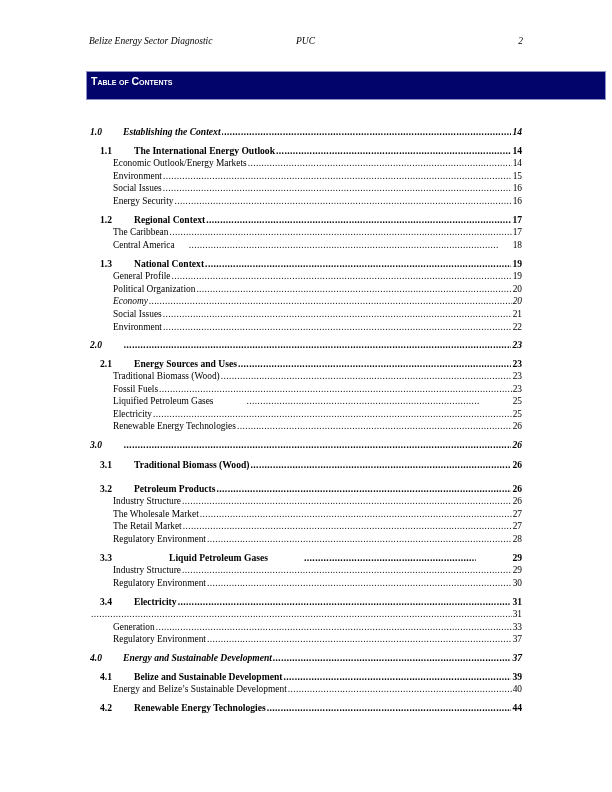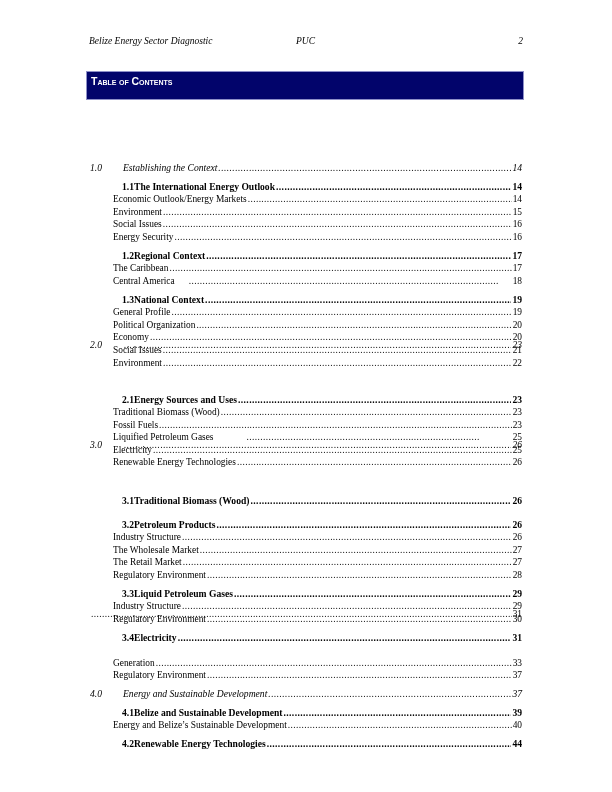--- a/index.html
+++ b/index.html
@@ -8,48 +8,48 @@
     font-family: "Liberation Serif", serif; color: #000; overflow: hidden;
   }
   .running-header {
     position: absolute; top: 36px; left: 89px; width: 434px; height: 14px;
     font-style: italic; font-size: 9.5px;
   }
   .running-header .left { position: absolute; left: 0; top: 0; }
   .running-header .center { position: absolute; left: 207px; top: 0; }
   .running-header .right { position: absolute; right: 0; top: 0; }
   .toc-banner {
-    position: absolute; left: 87px; top: 72px; width: 436px; height: 27px;
+    position: absolute; left: 87px; top: 72px; width: 518px; height: 27px;
     background: #02046b; box-shadow: 0 0 0 1px #8e90c8;
   }
   .toc-banner .title {
     position: absolute; left: 4px; top: 3px; color: #fff;
     font-family: "Liberation Sans", sans-serif; font-weight: bold;
     font-size: 9.5px; font-variant: small-caps; letter-spacing: 0;
   }
   .toc-banner .title .big { font-size: 10.5px; }
   .toc { position: absolute; left: 90px; top: 126px; width: 432px; }
   .entry {
     position: absolute; left: 0; width: 432px; display: flex;
     align-items: baseline; white-space: nowrap; font-size: 9.4px; line-height: 12px;
   }
   .entry .num { flex: none; }
-  .entry .text { flex: none; margin-top: 36px; }
+  .entry .text { flex: none; }
   .entry .dots {
     flex: 1 1 auto; overflow: hidden; margin: 0 1px;
   }
   .entry .dots::after {
     content: "....................................................................................................................................................................................................................................................";
     letter-spacing: 0.4px;
   }
   .entry .page { flex: none; text-align: right; }
-  .lvl1 { font-weight: normal; font-style: italic; font-size: 9.6px; }
+  .lvl1 { font-weight: bold; font-style: italic; font-size: 9.6px; }
   .lvl1 .num { width: 33px; }
   .lvl2 { font-weight: bold; font-size: 9.6px; }
-  .lvl2 .num { width: 34px; padding-left: 10px; text-align: right; }
+  .lvl2 .num { width: 34px; padding-left: 10px; }
   .lvl3 .text { padding-left: 23px; }
 </style>
 </head>
 <body>
 
 <div class="running-header">
   <span class="left">Belize Energy Sector Diagnostic</span>
   <span class="center">PUC</span>
   <span class="right">2</span>
 </div>
@@ -116,21 +116,21 @@
     <div class="entry lvl3" style="top: 144px;">
       <span class="text">General Profile</span>
       <span class="dots"></span>
       <span class="page">19</span>
     </div>
     <div class="entry lvl3" style="top: 157px;">
       <span class="text">Political Organization</span>
       <span class="dots"></span>
       <span class="page">20</span>
     </div>
-    <div class="entry lvl3" style="top: 169px;">
+    <div class="entry lvl3" style="top: 169px; font-style: italic;">
       <span class="text">Economy</span>
       <span class="dots"></span>
       <span class="page">20</span>
     </div>
     <div class="entry lvl3" style="top: 182px;">
       <span class="text">Social Issues</span>
       <span class="dots"></span>
       <span class="page">21</span>
     </div>
     <div class="entry lvl3" style="top: 195px;">
@@ -204,21 +204,21 @@
     <div class="entry lvl3" style="top: 394px;">
       <span class="text">The Retail Market</span>
       <span class="dots"></span>
       <span class="page">27</span>
     </div>
     <div class="entry lvl3" style="top: 407px;">
       <span class="text">Regulatory Environment</span>
       <span class="dots"></span>
       <span class="page">28</span>
     </div>
-    <div class="entry lvl2" style="top: 426px;">
+    <div class="entry lvl2" style="top: 426px; gap: 35px;">
       <span class="num">3.3</span>
       <span class="text">Liquid Petroleum Gases</span>
       <span class="dots"></span>
       <span class="page">29</span>
     </div>
     <div class="entry lvl3" style="top: 438px;">
       <span class="text">Industry Structure</span>
       <span class="dots"></span>
       <span class="page">29</span>
     </div>

